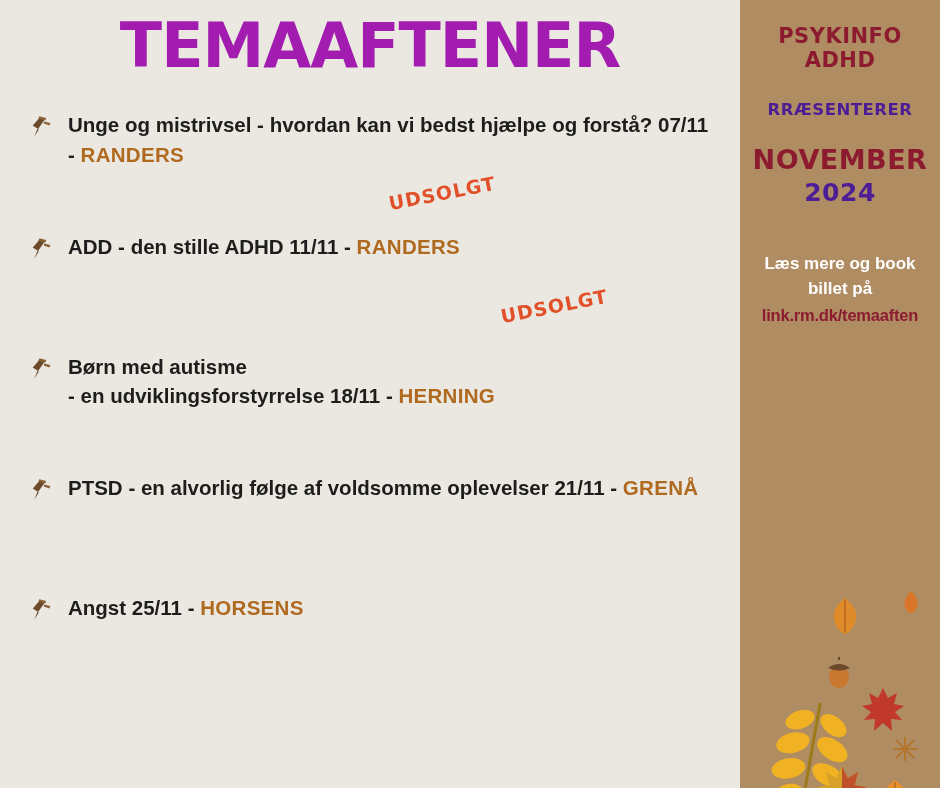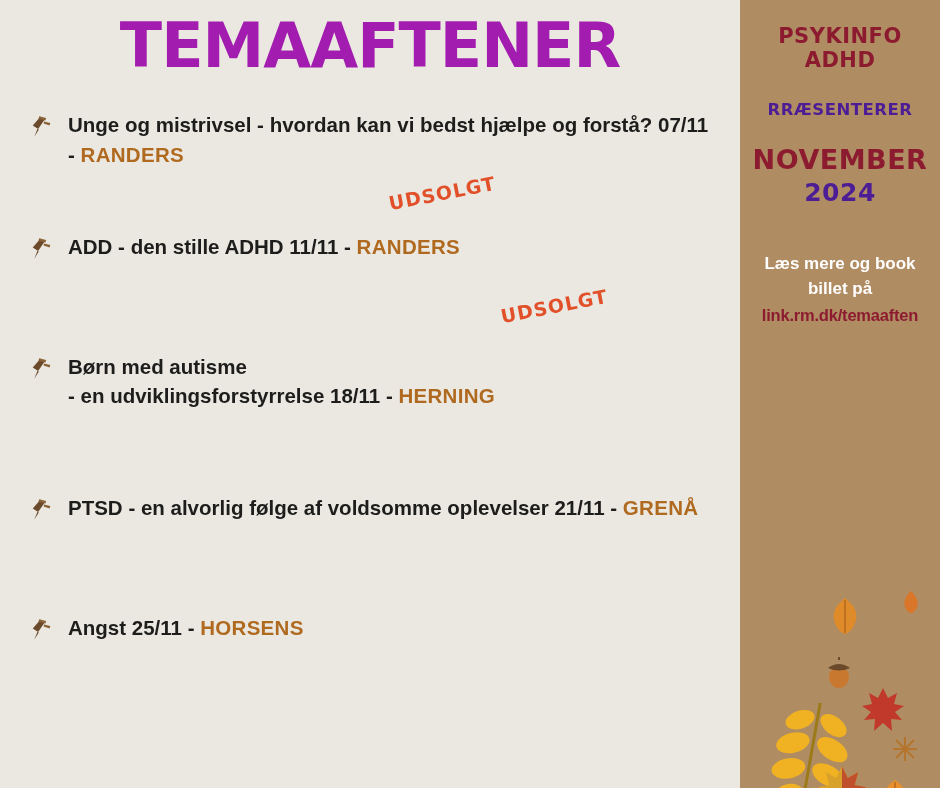--- a/index.html
+++ b/index.html
@@ -84,21 +84,21 @@
     transform: rotate(-11deg);
     white-space: nowrap;
   }
   .so-1 { left: 388px; top: 182px; }
   .so-2 { left: 500px; top: 295px; }
 
   
   .event.e1 { margin-top: 24px; }
   .event.e2 { margin-top: 62px; }
   .event.e3 { margin-top: 62px; }
-  .event.e4 { margin-top: 82px; }
+  .event.e4 { margin-top: 62px; }
   .event.e5 { margin-top: 62px; }
 
   
   .right {
     position: relative;
     width: 200px;
     height: 788px;
     background: #b08c63;
     box-sizing: border-box;
     text-align: center;

